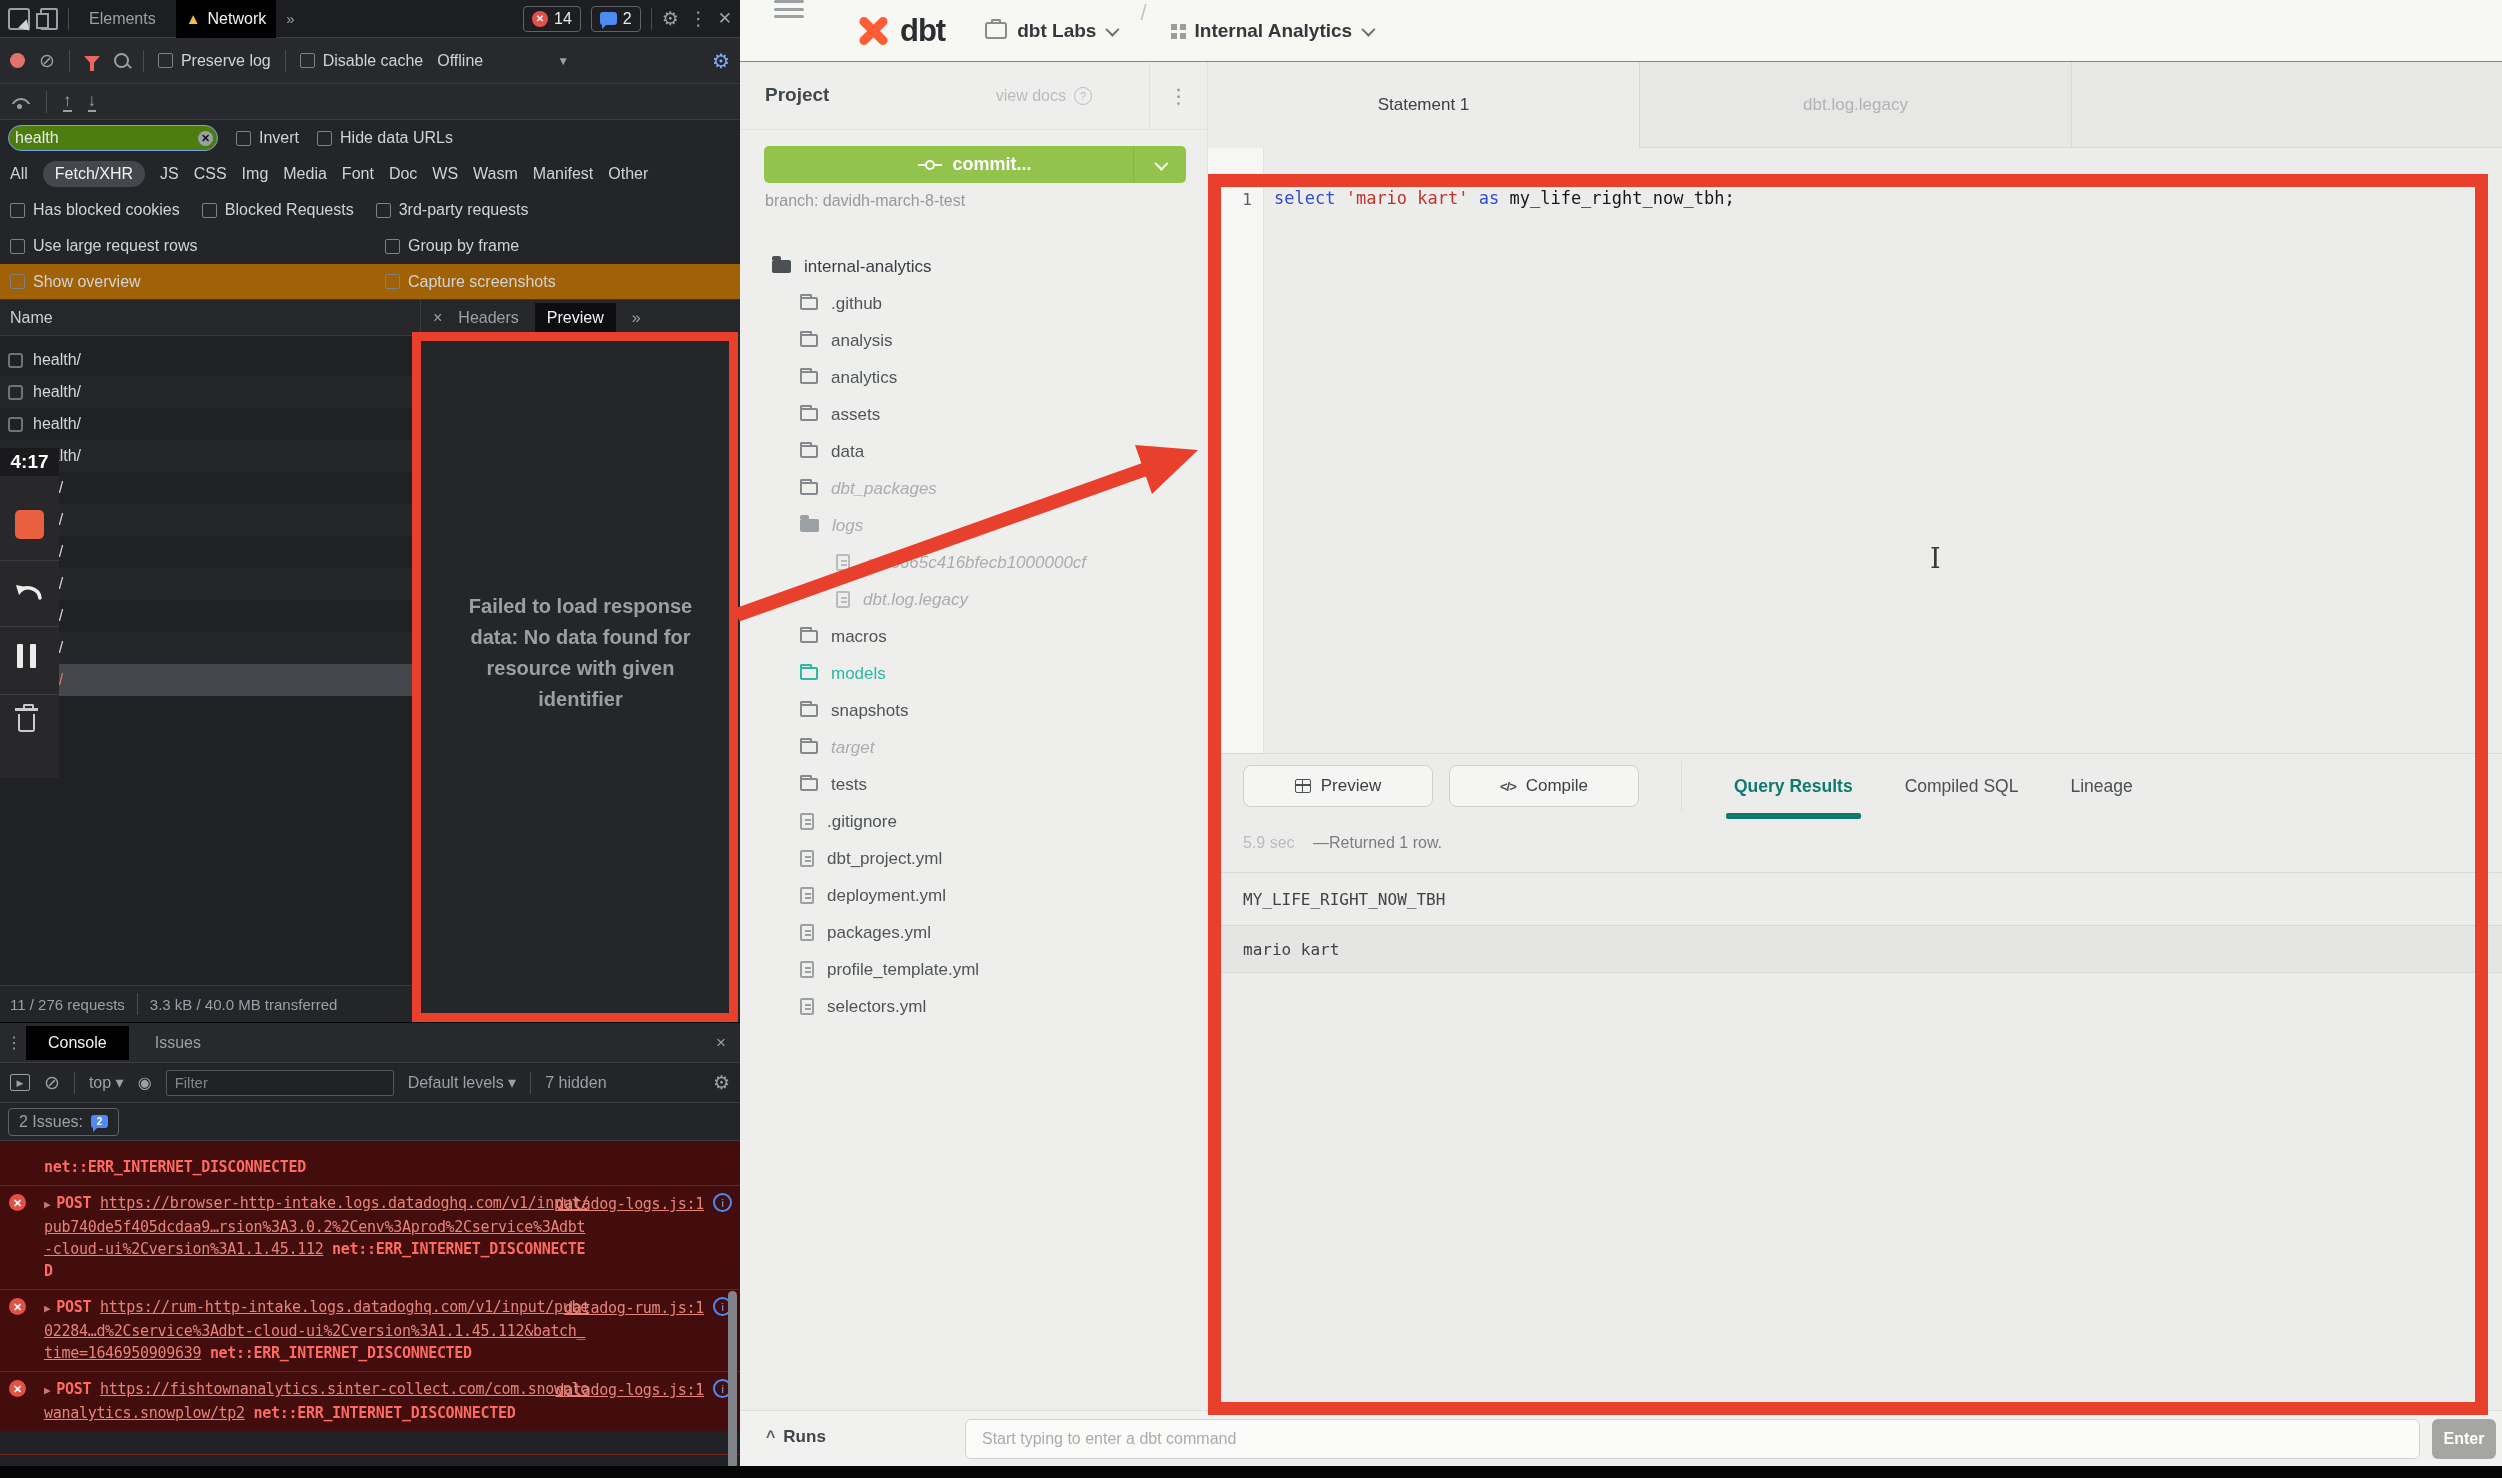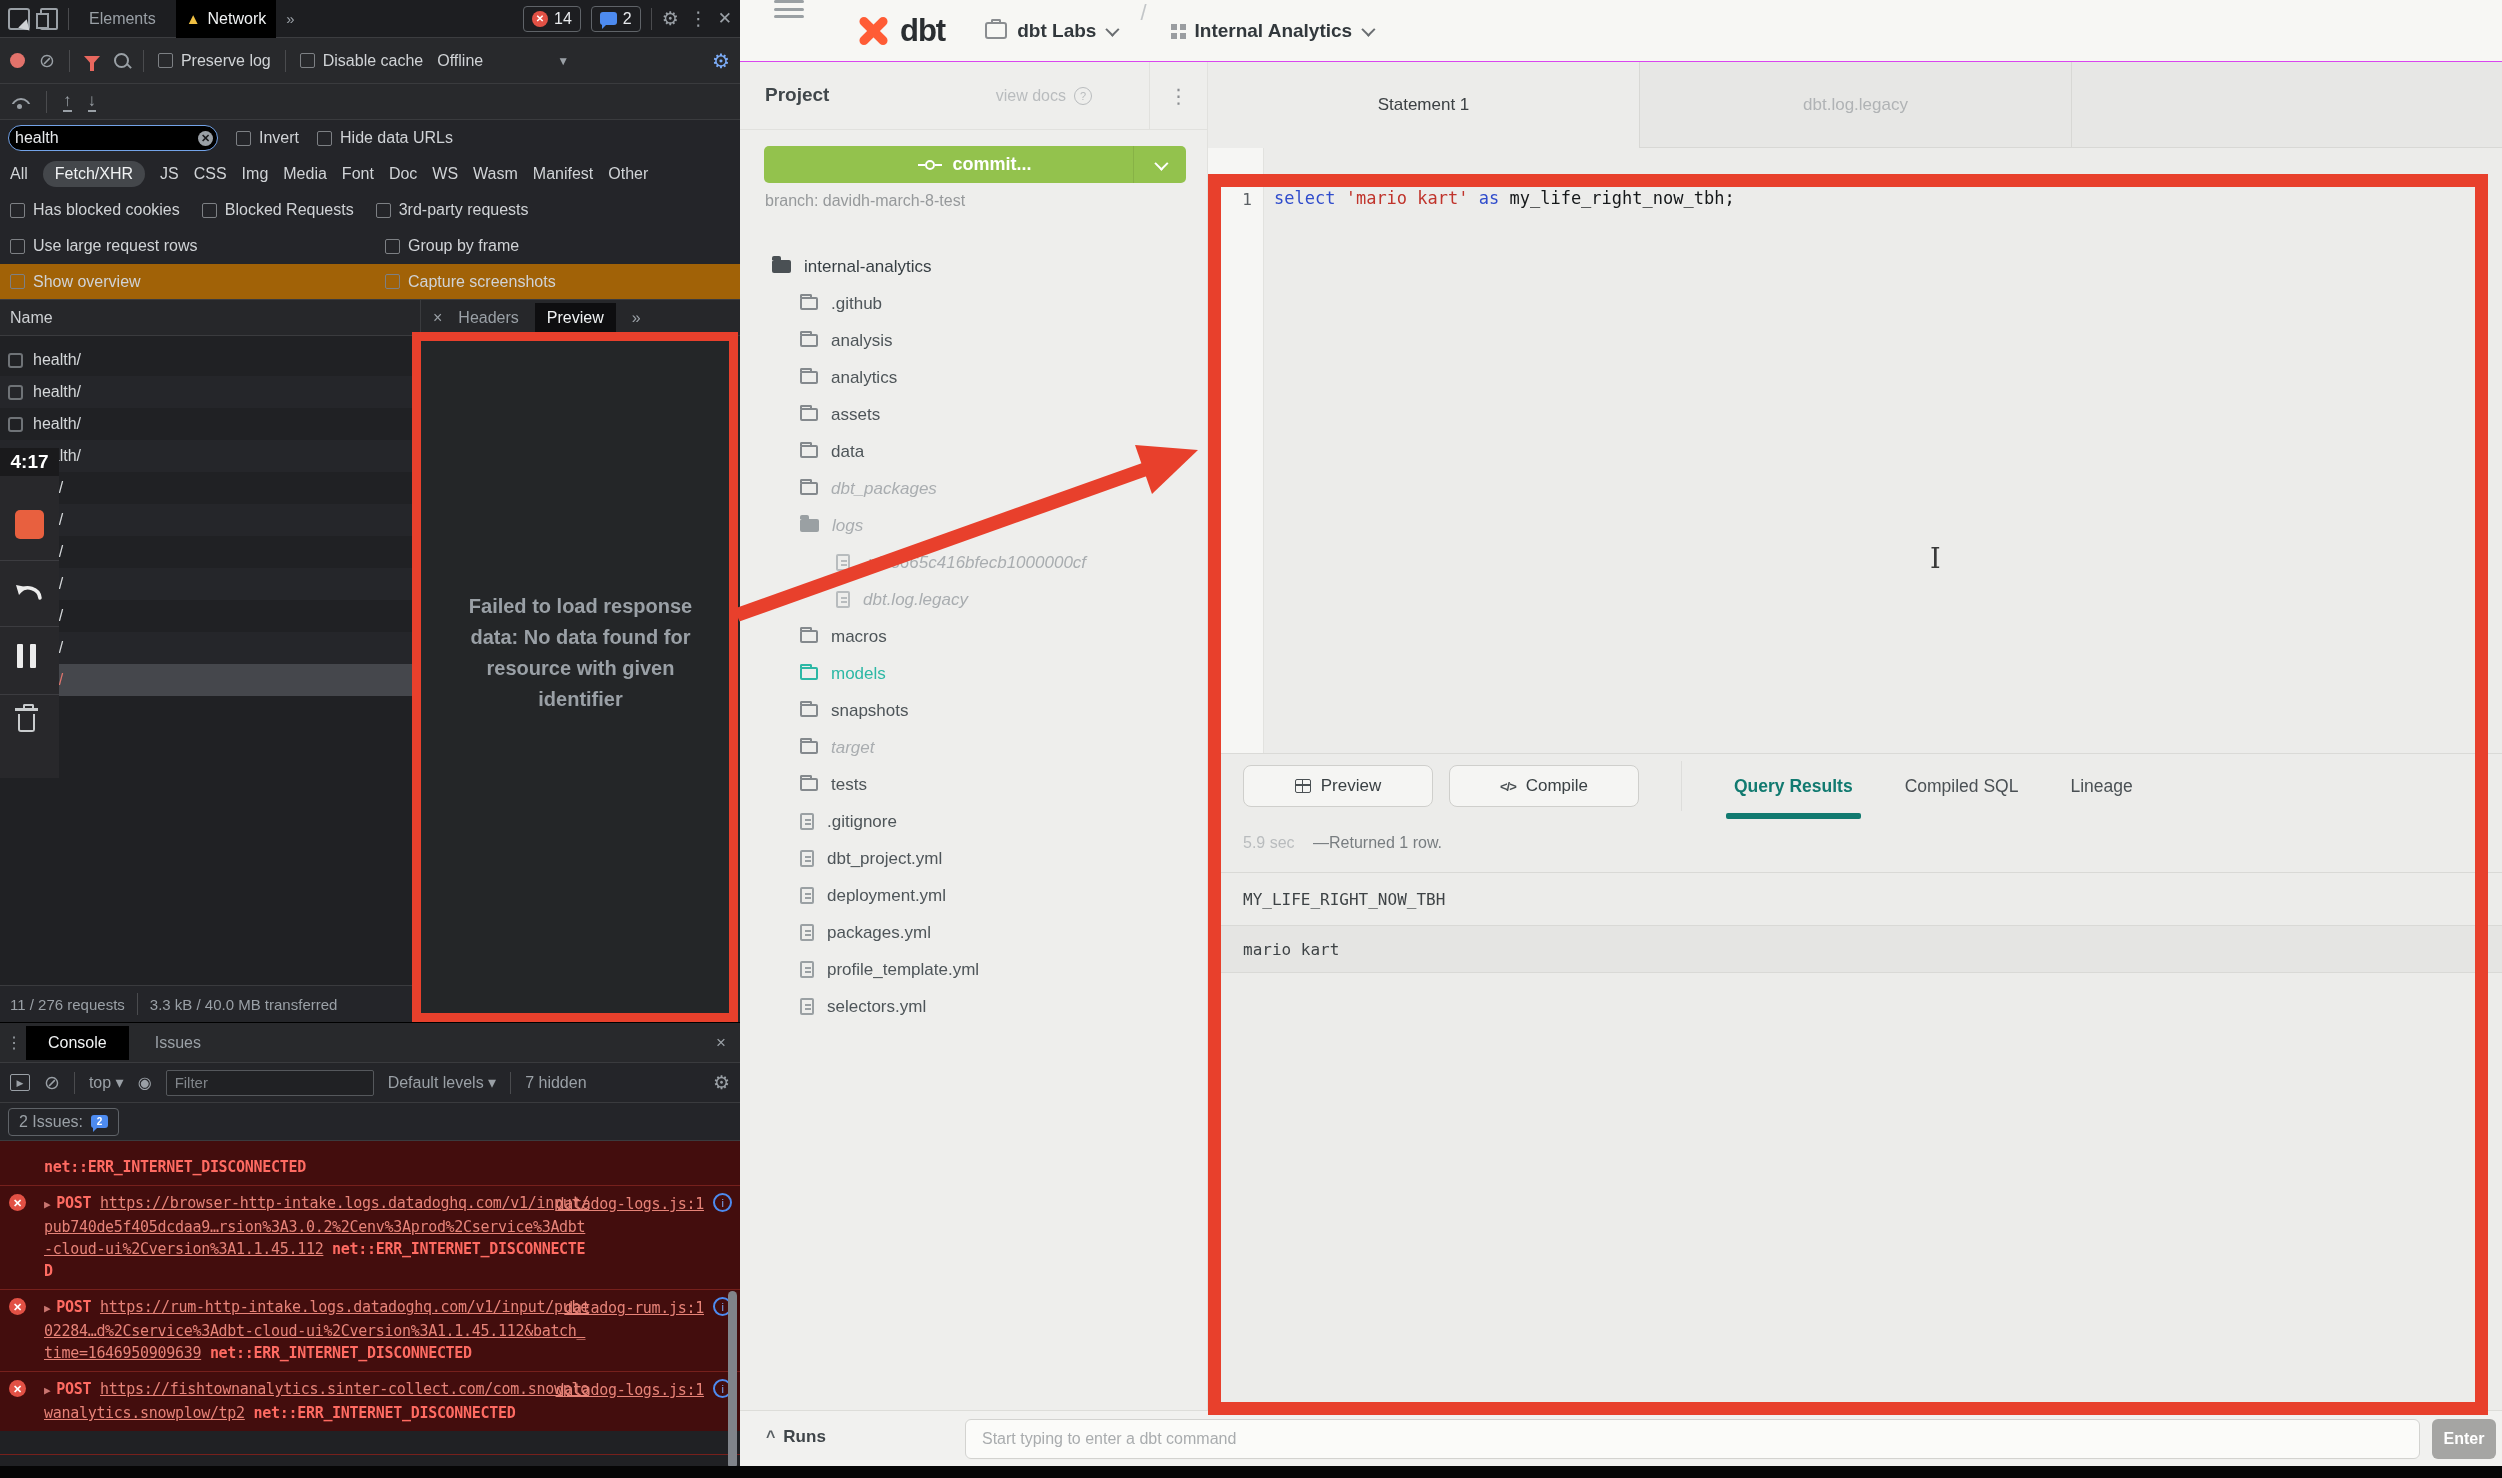--- a/index.html
+++ b/index.html
@@ -26,21 +26,21 @@
   .cb{width:15px;height:15px;border:1.5px solid #7d8084;border-radius:2px;box-sizing:border-box;flex:none;}
   .lbl{color:#d0d3d6;}
   .caret{color:#9aa0a6;font-size:12px;}
   .gear-blue{color:#7cacf8;font-size:20px;margin-left:auto;}
   .dt-conditions{position:absolute;left:0;top:84px;width:740px;height:36px;background:#28292c;border-bottom:1px solid #3a3b3e;display:flex;align-items:center;gap:16px;padding:0 10px;box-sizing:border-box;}
   .i-signal{position:relative;width:20px;height:13px;}
   .i-signal::before{content:"";position:absolute;left:1px;top:3px;width:16px;height:16px;border:2px solid #9aa0a6;border-radius:50%;clip-path:polygon(0 0,100% 0,100% 30%,0 30%);}
   .i-signal::after{content:"";position:absolute;left:7px;top:9px;width:5px;height:5px;border-radius:50%;background:#9aa0a6;}
   .arr{color:#9aa0a6;font-size:17px;font-weight:bold;border-bottom:2px solid #9aa0a6;line-height:1;padding-bottom:1px;}
   .dt-filter-row{position:absolute;left:0;top:120px;width:740px;height:36px;background:#242529;display:flex;align-items:center;gap:18px;padding:0 8px;box-sizing:border-box;}
-  .filter-box{width:210px;height:26px;background:#000000;border:1.5px solid #73a3e8;border-radius:13px;display:flex;align-items:center;padding:0 4px;box-sizing:border-box;gap:6px;}
+  .filter-box{width:210px;height:26px;background:#4d7c0f;border:1.5px solid #73a3e8;border-radius:13px;display:flex;align-items:center;padding:0 4px;box-sizing:border-box;gap:6px;}
   .filter-box input{flex:1;background:transparent;border:0;outline:0;color:#e8eaed;font-size:16px;font-family:"Liberation Sans",sans-serif;min-width:0;}
   .i-xcirc{width:15px;height:15px;border-radius:50%;background:#9aa0a6;color:#17181a;font-size:11px;display:flex;align-items:center;justify-content:center;font-weight:bold;flex:none;}
   .chk-item{display:flex;align-items:center;gap:8px;}
   .dt-chips{position:absolute;left:0;top:156px;width:740px;height:36px;background:#242529;display:flex;align-items:center;gap:15px;padding:0 10px;box-sizing:border-box;}
   .chip{color:#d0d3d6;}
   .chip.active{background:#44474b;border-radius:13px;padding:4px 12px;color:#f1f3f4;}
   .dt-opts1{position:absolute;left:0;top:192px;width:740px;height:36px;background:#242529;display:flex;align-items:center;gap:22px;padding:0 10px;box-sizing:border-box;}
   .dt-opts2{position:absolute;left:0;top:228px;width:740px;height:36px;background:#242529;display:flex;align-items:center;padding:0 10px;box-sizing:border-box;}
   .dt-opts3{position:absolute;left:0;top:264px;width:740px;height:36px;background:#a16207;border-bottom:1px solid #3a3b3e;display:flex;align-items:center;padding:0 10px;box-sizing:border-box;}
   .col2{position:absolute;left:385px;display:flex;align-items:center;gap:8px;}
@@ -59,21 +59,21 @@
   .detail-tab.active{background:#0e0e10;color:#f1f3f4;padding:6px 12px;}
   .detail-body{flex:1;background:#242628;position:relative;}
   .fail-msg{position:absolute;left:50%;top:255px;transform:translateX(-50%);width:250px;text-align:center;font-weight:bold;font-size:20px;line-height:1.55;color:#9aa0a6;}
   
   .console{position:absolute;left:0;top:1022px;width:740px;height:444px;background:#202124;border-top:1px solid #000;}
   .c-tabs{height:40px;background:#28292c;border-bottom:1px solid #3a3b3e;display:flex;align-items:center;gap:4px;padding:0 6px;box-sizing:border-box;}
   .c-tab{padding:8px 22px;color:#9aa0a6;}
   .c-tab.active{background:#000;color:#f1f3f4;}
   .c-toolbar{height:40px;border-bottom:1px solid #3a3b3e;display:flex;align-items:center;gap:14px;padding:0 10px;box-sizing:border-box;background:#242529;}
   .i-panel{width:18px;height:15px;border:1.5px solid #9aa0a6;border-radius:2px;color:#9aa0a6;font-size:9px;display:flex;align-items:center;justify-content:center;}
-  .c-filter{width:208px;height:26px;background:#202124;border:1px solid #55585c;border-radius:2px;color:#e8eaed;padding:0 8px;box-sizing:border-box;font-size:15px;font-family:"Liberation Sans",sans-serif;outline:none;}
+  .c-filter{width:228px;height:26px;background:#202124;border:1px solid #55585c;border-radius:2px;color:#e8eaed;padding:0 8px;box-sizing:border-box;font-size:15px;font-family:"Liberation Sans",sans-serif;outline:none;}
   .c-filter::placeholder{color:#80858a;}
   .muted{color:#9aa0a6;}
   .c-issues{height:38px;background:#242529;border-bottom:1px solid #3a3b3e;display:flex;align-items:center;padding:0 8px;box-sizing:border-box;}
   .issues-chip{display:flex;align-items:center;gap:8px;border:1px solid #5f6368;border-radius:4px;padding:4px 10px;color:#9aa0a6;}
   .c-errors{position:absolute;left:0;top:118px;width:740px;height:313px;overflow:hidden;font-family:"DejaVu Sans Mono",monospace;font-size:15px;}
   .err-block{position:relative;background:#430d0d;border-top:1px solid #76201c;padding:6px 150px 7px 44px;line-height:22px;letter-spacing:-0.3px;box-sizing:border-box;}
   .err-block .body{word-break:break-all;}
   .err-icon{position:absolute;left:9px;top:8px;width:17px;height:17px;border-radius:50%;background:#e25145;color:#fff;font-size:11px;display:flex;align-items:center;justify-content:center;font-weight:bold;font-family:"Liberation Sans",sans-serif;}
   .err-caret{color:#c97570;font-size:11px;margin-right:6px;}
   .err-method{color:#ff6b62;font-weight:bold;}

